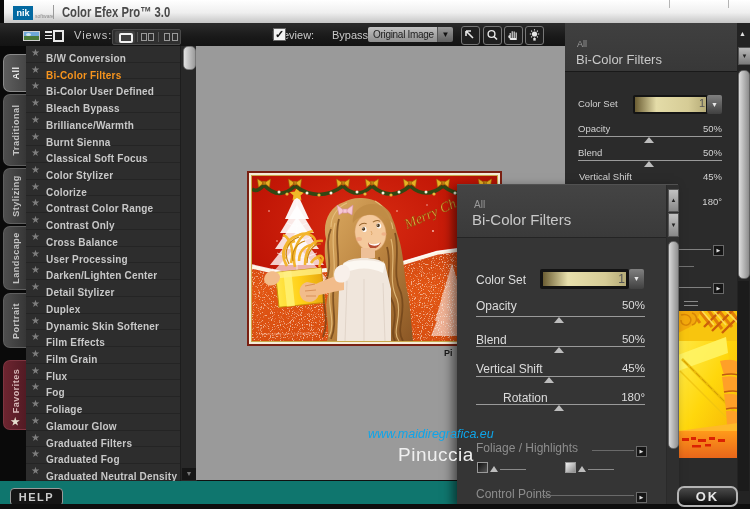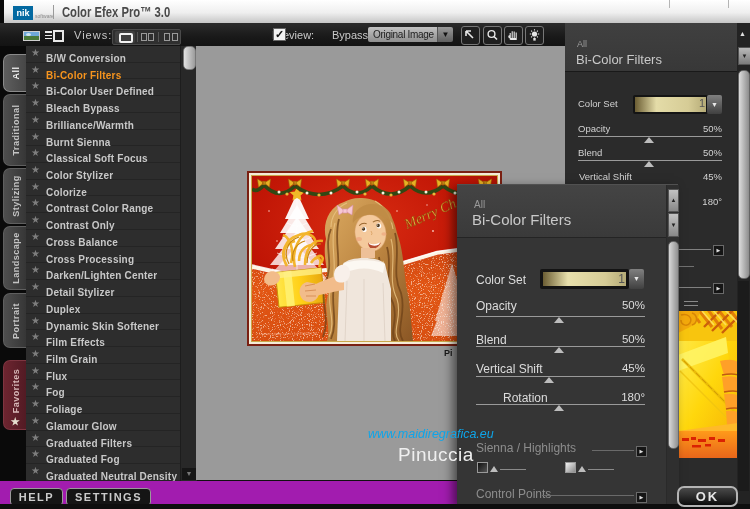--- a/index.html
+++ b/index.html
@@ -40,21 +40,21 @@
   #fscroll{left:180px;top:46px;width:16px;height:435px;background:#282828;border-left:1px solid #1d1d1d;}
   #fthumb{left:2px;top:0px;width:11px;height:22px;border-radius:5px;
      background:linear-gradient(90deg,#e2e2e2,#9b9b9b);border:1px solid #777;}
   #fsdown{left:1px;top:422px;width:14px;height:12px;background:#161616;color:#777;
      font-size:7px;text-align:center;line-height:12px;}
   
   #preview{left:196px;top:46px;width:369px;height:434px;background:#9a9a9a;}
   #photo{left:51px;top:125px;}
   #caption{left:248px;top:302px;font-size:9px;font-weight:bold;color:#1a1a1a;}
   
-  #bottombar{left:0;top:481px;width:565px;height:28px;background:#a21caf;}
+  #bottombar{left:0;top:481px;width:565px;height:28px;background:#0f766e;}
   .bbtn{top:7px;height:16px;background:#151515;border:1px solid #9a9a9a;border-radius:4px;
      color:#cccccc;font-size:11px;font-weight:bold;letter-spacing:1.5px;text-align:center;line-height:16px;}
   
   #rpanel{left:565px;top:23px;width:185px;height:486px;background:#2b2b2b;}
   #rphead{left:0;top:0;width:185px;height:48px;background:linear-gradient(#404040,#383838);border-bottom:1px solid #191919;}
   .small-all{font-size:9px;color:#9a9a9a;}
   .panel-title{color:#c9c9c9;}
   .rlabel{font-size:9.5px;color:#d2d2d2;}
   .rvalue{font-size:9.5px;color:#d2d2d2;text-align:right;}
   .sline{height:1px;background:#9a9a9a;}
@@ -200,21 +200,21 @@
   <div class="frow">
       <span class="star">★</span>
       <span class="txt">Contrast Only</span>
     </div>
   <div class="frow">
       <span class="star">★</span>
       <span class="txt">Cross Balance</span>
     </div>
   <div class="frow">
       <span class="star">★</span>
-      <span class="txt">Cross Processing</span>
+      <span class="txt">User Processing</span>
     </div>
   <div class="frow">
       <span class="star">★</span>
       <span class="txt">Darken/Lighten Center</span>
     </div>
   <div class="frow">
       <span class="star">★</span>
       <span class="txt">Detail Stylizer</span>
     </div>
   <div class="frow">
@@ -480,21 +480,20 @@
           <circle cx="30" cy="70" r="0.8"></circle>
           <circle cx="180" cy="34" r="0.7"></circle>
     </g>
   </g>
   <rect x="4.5" y="4.5" width="246" height="166" fill="none" stroke="#caa84a" stroke-width="1"></rect>
 </svg>
 <div class="abs" id="caption">Pi</div>
 </div>
 <div class="abs" id="bottombar">
   <div class="abs bbtn" style="left:10px;width:51px;">HELP</div>
-  <div class="abs bbtn" style="left:66px;width:83px;">SETTINGS</div>
 </div>
 <div class="abs" id="rpanel">
   <div class="abs" id="rphead">
     <div class="abs small-all" style="left:12px;top:16px;">All</div>
     <div class="abs panel-title" style="left:11px;top:29px;font-size:13px;">Bi-Color Filters</div>
   </div>
   <div class="abs rlabel" style="left:13px;top:75px;">Color Set</div>
   <div class="abs" style="left:68px;top:72px;width:75px;height:19px;background:#141414;border-radius:2px;">
     <div class="abs" style="left:2px;top:2px;width:71px;height:15px;background:linear-gradient(90deg,#6b5d33,#e4dca8 30%,#d6cc96 75%,#b5ab77);"></div>
     <div class="abs" style="right:3px;top:2px;font-size:11px;color:#555;">1</div>
@@ -622,21 +621,21 @@
   <div class="abs plabel" style="left:19px;top:177px;">Vertical Shift</div>
   <div class="abs pvalue" style="left:148px;top:177px;width:40px;">45%</div>
   <div class="abs sline" style="left:19px;top:191px;width:169px;"></div>
   <div class="abs tri" style="left:87px;top:192px;"></div>
 
   <div class="abs plabel" style="left:19px;top:206px;margin-left:27px;">Rotation</div>
   <div class="abs pvalue" style="left:148px;top:206px;width:40px;">180°</div>
   <div class="abs sline" style="left:19px;top:219px;width:169px;"></div>
   <div class="abs tri" style="left:97px;top:220px;"></div>
 
-  <div class="abs plabel gray" style="left:19px;top:256px;">Sienna / Highlights</div>
+  <div class="abs plabel gray" style="left:19px;top:256px;">Foliage / Highlights</div>
   <div class="abs sline" style="left:135px;top:265px;width:42px;background:#6a6a6a;"></div>
   <div class="abs arrbtn" style="left:179px;top:261px;">▶</div>
 
   <div class="abs" style="left:20px;top:277px;width:9px;height:9px;border:1px solid #999;background:linear-gradient(135deg,#111,#555);"></div>
   <div class="abs tri" style="left:33px;top:281px;border-left-width:4px;border-right-width:4px;border-bottom-width:6px;"></div>
   <div class="abs sline" style="left:43px;top:284px;width:26px;background:#8a8a8a;"></div>
   <div class="abs" style="left:108px;top:277px;width:9px;height:9px;border:1px solid #999;background:linear-gradient(135deg,#f2f2f2,#8a8a8a);"></div>
   <div class="abs tri" style="left:121px;top:281px;border-left-width:4px;border-right-width:4px;border-bottom-width:6px;"></div>
   <div class="abs sline" style="left:131px;top:284px;width:26px;background:#8a8a8a;"></div>
 

